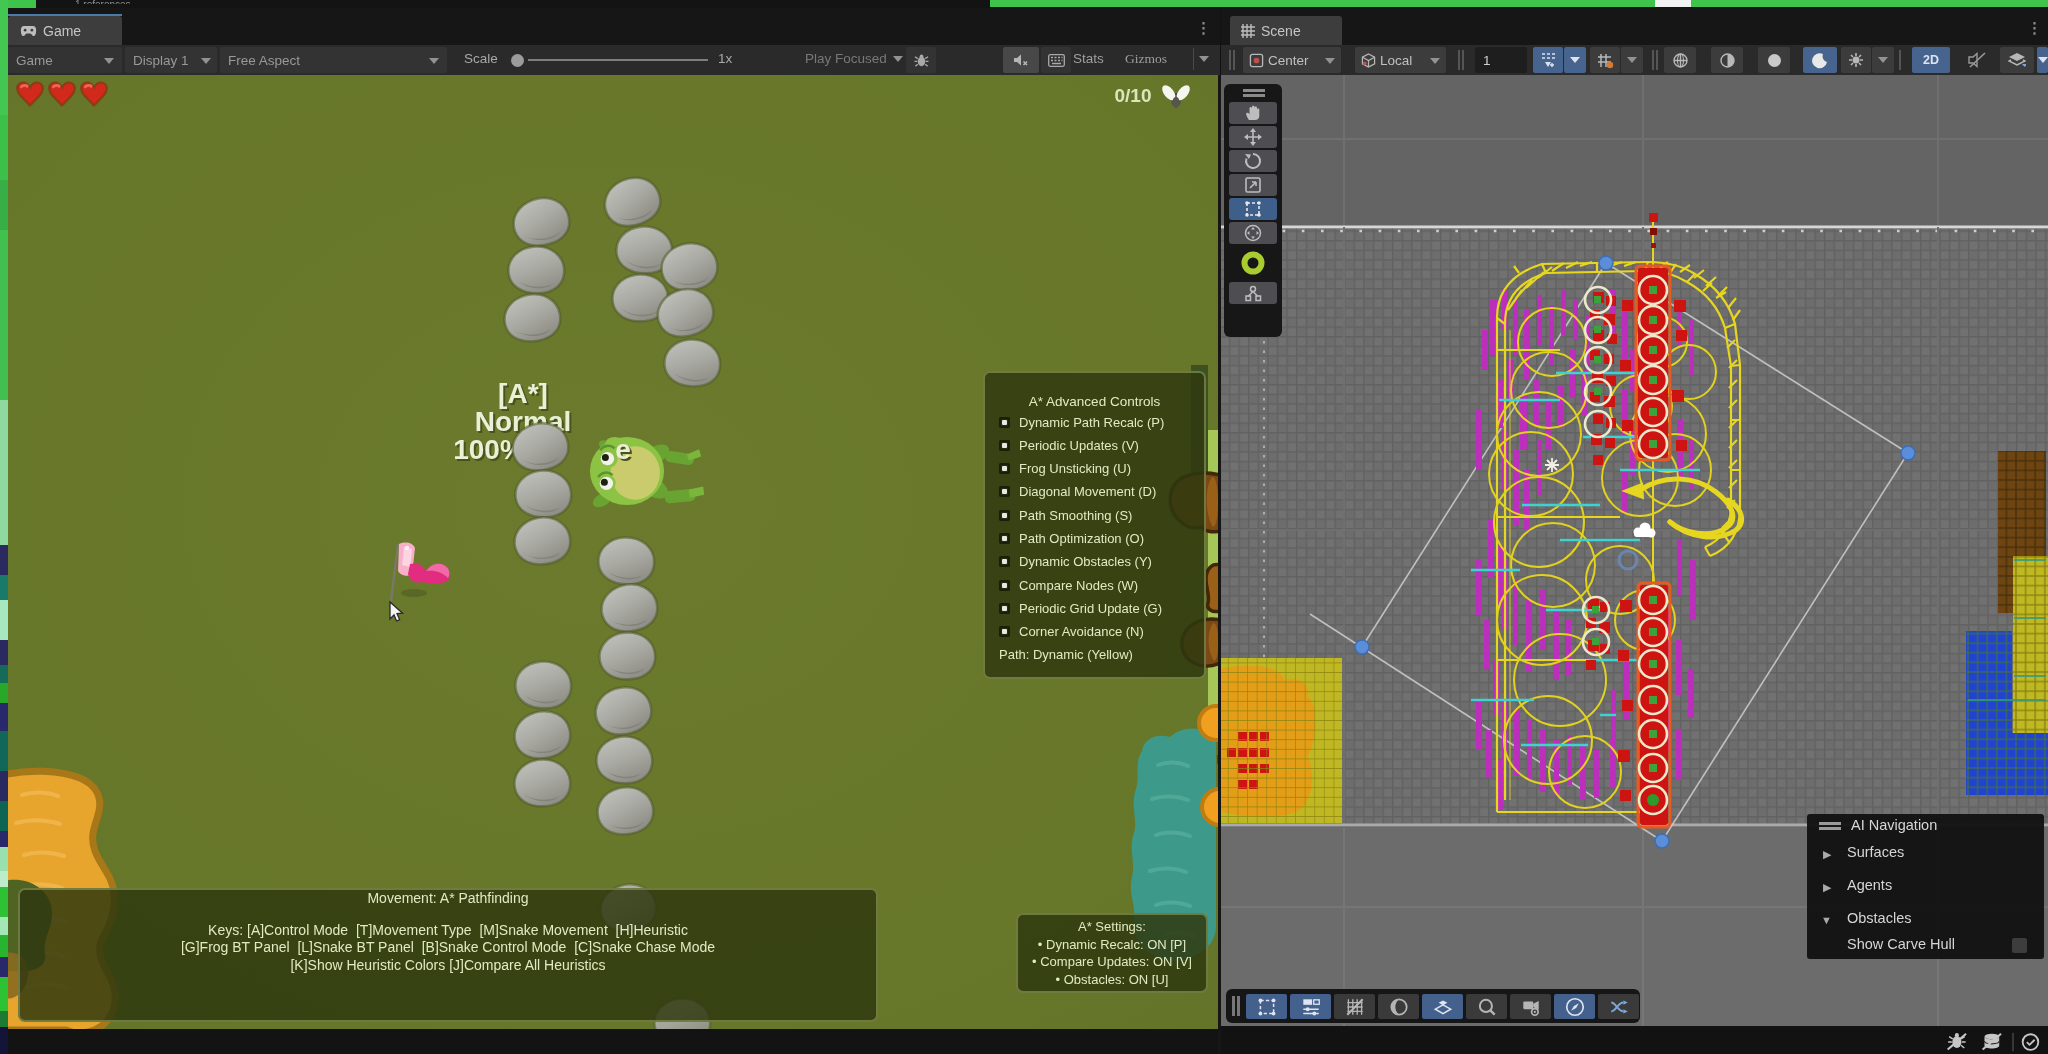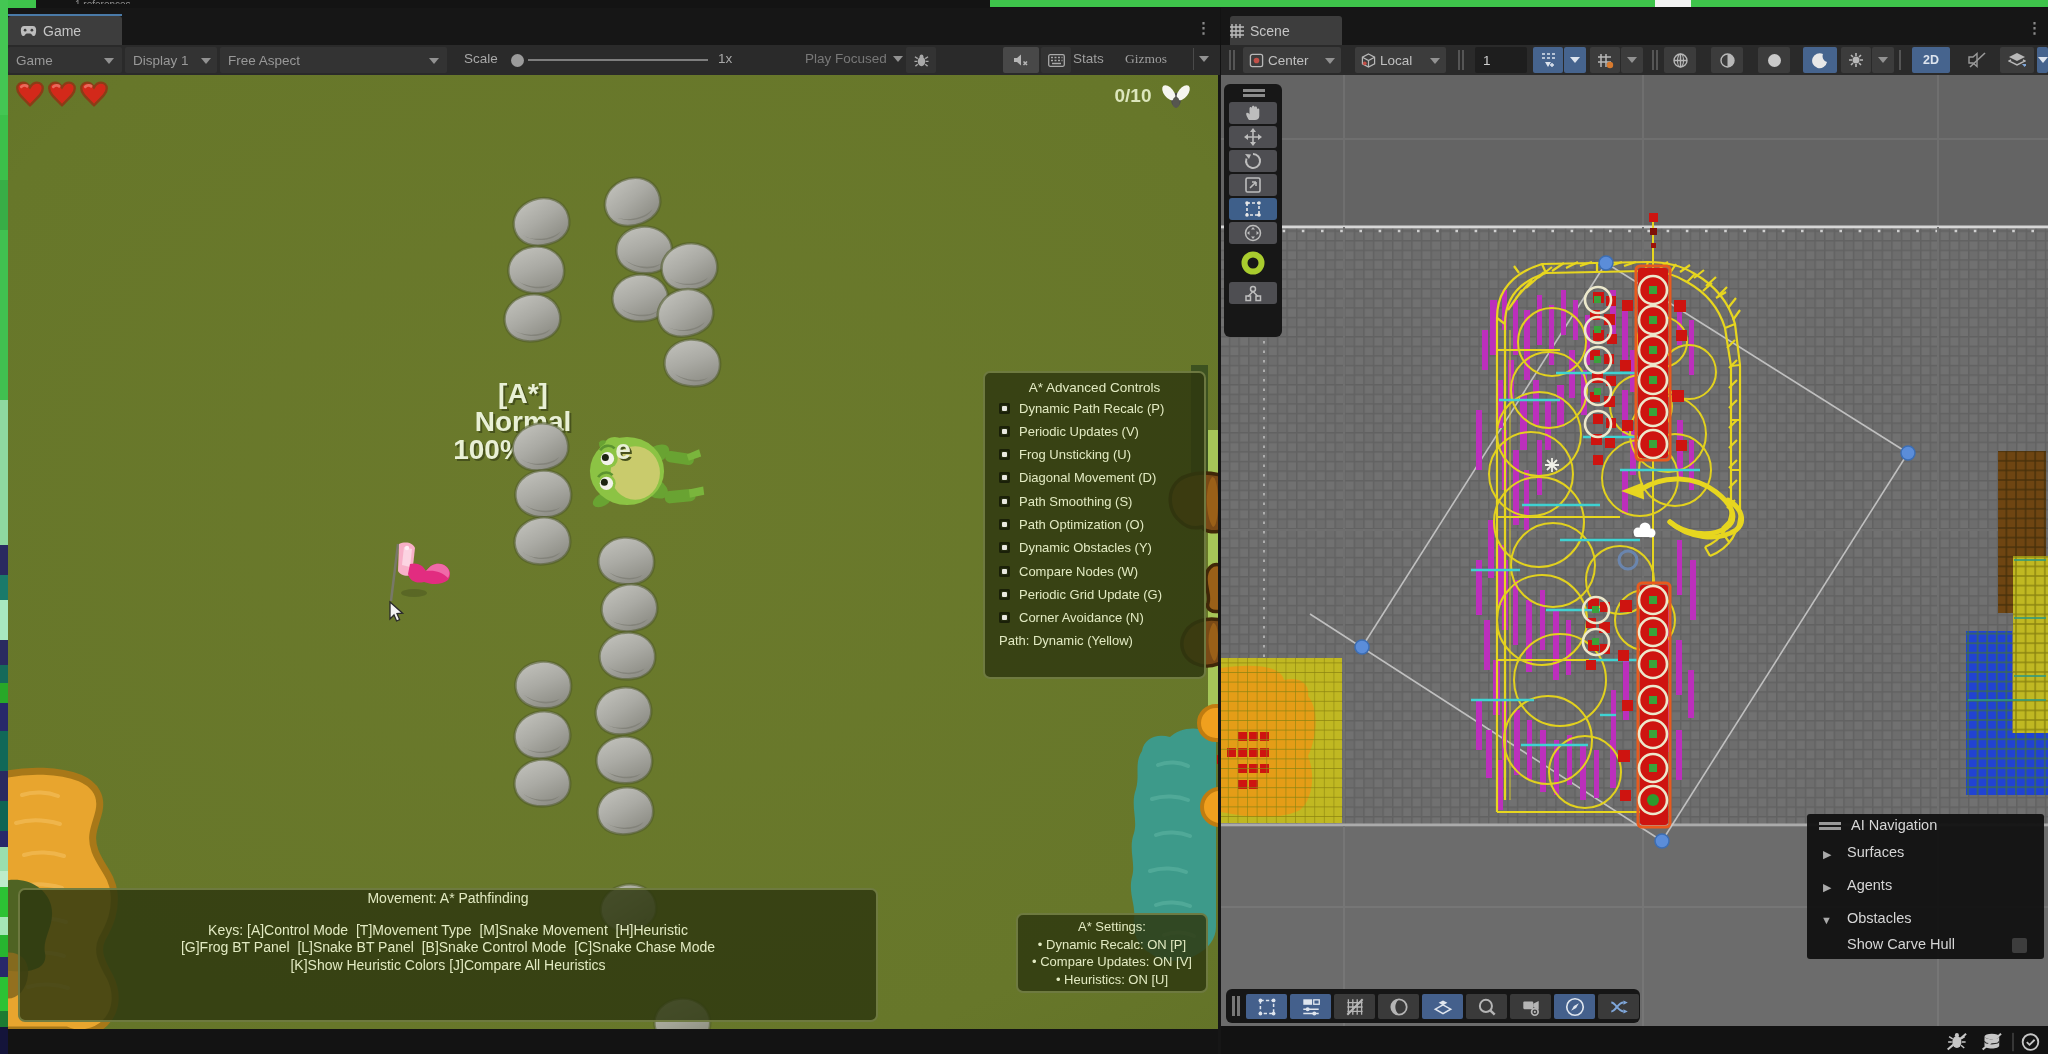--- a/index.html
+++ b/index.html
@@ -96,21 +96,21 @@
         <rect x="0.7" y="0.7" width="15.6" height="11.6" rx="1.5" fill="none" stroke="#a9a9a9" stroke-width="1.3"></rect>
         <path d="M3 3.5h2M6.5 3.5h2M10 3.5h2M13.5 3.5h1M3 6.5h2M6.5 6.5h2M10 6.5h2M13.5 6.5h1M4 9.5h9" stroke="#a9a9a9" stroke-width="1.5"></path>
       </svg>
   </div>
   <div class="abs" style="left:1073px;top:51px;color:#9f9f9f;font-size:13.5px;">Stats</div>
   <div class="abs" style="left:1125px;top:51px;color:#9f9f9f;font-size:13.5px;font-family:Liberation Serif, serif;">Gizmos</div>
   <div class="abs" style="left:1193px;top:48px;width:1px;height:22px;background:#4a4a4a;"></div>
   <span class="arrow abs" style="left:1199px;top:56px;"></span>
 
   <div class="abs hdr" style="left:1221px;width:827px;"></div>
-  <div class="tab" style="left:1230px;width:112px;">
+  <div class="tab" style="left:1230px;width:112px;padding-left:11px;">
     <svg width="14" height="14" viewBox="0 0 14 14" style="margin-right:6px;">
         <path d="M2 0v14M6 0v14M10 0v14M0 3h14M0 7h14M0 11h14" stroke="#bdbdbd" stroke-width="1.4"></path>
       </svg>
     Scene</div>
   <div class="abs dots3" style="left:2027px;top:19px;">⋮</div>
 
   <div class="abs toolbar" style="left:1221px;width:827px;"></div>
   <div class="abs" style="left:1229px;top:50px;width:2px;height:20px;background:#555;"></div>
   <div class="abs" style="left:1233px;top:50px;width:2px;height:20px;background:#555;"></div>
   <div class="tbtn" style="left:1243px;width:98px;padding:0 6px;background:#3c3c3c;color:#c0c0c0;">
@@ -323,39 +323,39 @@
     <line x1="390" y1="469" x2="383" y2="526" stroke="#787868" stroke-width="2.5"></line>
     <path d="M391,469 C398,466 405,468 407,473 L404,500 C398,502 392,500 390,496 Z" fill="#f8b0c8"></path>
     <path d="M396,472 L404,474 L402,492 L394,490 Z" fill="#fcd4e2"></path>
     <path d="M402,489 C409,487 415,490 418,496 C423,489 430,487 436,490 C442,493 444,500 440,505 C434,510 424,510 416,507 C408,509 402,506 400,499 Z" fill="#e22c80"></path>
     <path d="M418,496 C423,489 430,487 436,490 C441,493 443,498 440,503 C434,497 427,495 418,496 Z" fill="#f06aa8"></path>
     <circle cx="399" cy="473" r="2.2" fill="#feecf4"></circle>
     <path d="M382,527 l0,17 l4,-4 l2.6,6 l3,-1.4 l-2.6,-6 l5.6,-0.4 Z" fill="#f4f4f4" stroke="#2a2a2a" stroke-width="1.3"></path>
   </svg>
 
   <div class="gpanel" style="left:975px;top:296px;width:223px;height:308px;font-size:13px;">
-    <div style="text-align:center;margin-top:6px;font-size:13.5px;">A* Advanced Controls</div>
+    <div style="text-align:center;margin-top:20px;font-size:13.5px;">A* Advanced Controls</div>
     <div class="ckrow">Dynamic Path Recalc (P)</div>
     <div class="ckrow">Periodic Updates (V)</div>
     <div class="ckrow">Frog Unsticking (U)</div>
     <div class="ckrow">Diagonal Movement (D)</div>
     <div class="ckrow">Path Smoothing (S)</div>
     <div class="ckrow">Path Optimization (O)</div>
     <div class="ckrow">Dynamic Obstacles (Y)</div>
     <div class="ckrow">Compare Nodes (W)</div>
     <div class="ckrow">Periodic Grid Update (G)</div>
     <div class="ckrow">Corner Avoidance (N)</div>
     <div style="margin:3px 0 0 14px;">Path: Dynamic (Yellow)</div>
   </div>
 
   <div class="gpanel" style="left:1008px;top:838px;width:192px;height:80px;font-size:13px;text-align:center;">
     <div style="margin-top:3px;">A* Settings:</div>
     <div>• Dynamic Recalc: ON [P]</div>
     <div>• Compare Updates: ON [V]</div>
-    <div>• Heuristics: ON [U]</div>
+    <div>• Obstacles: ON [U]</div>
   </div>
 
   <div class="gpanel" style="left:10px;top:813px;width:860px;height:134px;font-size:14px;text-align:center;">
     <div>Movement: A* Pathfinding</div>
     <div style="height:14px;"></div>
     <div>Keys: [A]Control Mode&nbsp; [T]Movement Type&nbsp; [M]Snake Movement&nbsp; [H]Heuristic</div>
     <div>[G]Frog BT Panel&nbsp; [L]Snake BT Panel&nbsp; [B]Snake Control Mode&nbsp; [C]Snake Chase Mode</div>
     <div>[K]Show Heuristic Colors [J]Compare All Heuristics</div>
   </div>
   </div>

